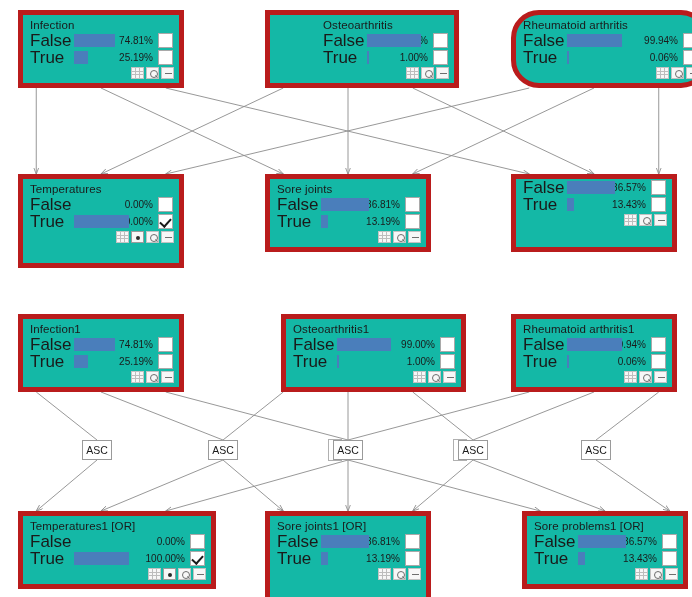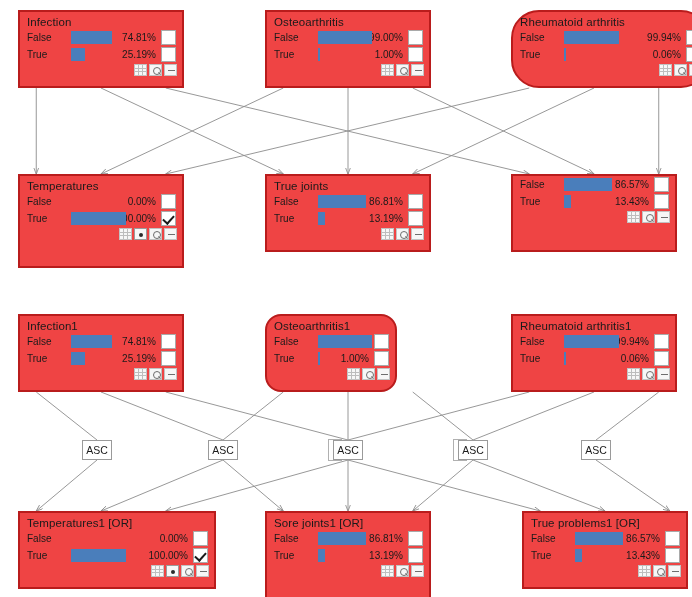--- a/index.html
+++ b/index.html
@@ -4,27 +4,27 @@
 <style>
   html,body{margin:0;padding:0;background:#ffffff;}
   body{width:692px;height:597px;position:relative;overflow:hidden;
        font-family:"Liberation Sans","DejaVu Sans",sans-serif;
        -webkit-font-smoothing:antialiased;}
 
   #canvas{position:absolute;left:0;top:0;width:692px;height:597px;}
   #edges{position:absolute;left:0;top:0;width:692px;height:597px;pointer-events:none;}
 
   
-  .node{position:absolute;box-sizing:border-box;background:#ef4444;
-        border:2px solid #b91c1c;}
+  .node{position:absolute;box-sizing:border-box;background:#14b8a6;
+        border:5px solid #b91c1c;}
   .node .title{font-size:11.5px;color:#1a1a1a;padding:4px 0 1px 7px;
                letter-spacing:0.1px;white-space:nowrap;}
   .rowwrap{padding:0 6px 0 7px;}
   .row{display:flex;align-items:center;height:17px;}
-  .row .lbl{font-size:10px;color:#1a1a1a;width:44px;flex:0 0 44px;}
+  .row .lbl{font-size:17px;color:#1a1a1a;width:44px;flex:0 0 44px;}
   .row .barcell{flex:1 1 auto;position:relative;height:13px;}
   .row .bar{position:absolute;left:0;top:0;height:13px;background:#4a7ebb;}
   .row .pct{font-size:10px;color:#1a1a1a;text-align:right;
             width:50px;flex:0 0 50px;padding-right:5px;white-space:nowrap;}
   .row .chk{flex:0 0 15px;width:15px;height:15px;box-sizing:border-box;
             border:1px solid #a9a9a9;background:#fff;position:relative;}
   .row .chk.on:after{content:"";position:absolute;left:3px;top:1px;width:5px;height:9px;
             border:solid #1a1a1a;border-width:0 2px 2px 0;transform:rotate(42deg);}
 
   
@@ -115,21 +115,21 @@
           <div class="pct">25.19%</div>
           <div class="chk"></div>
         </div>
       </div>
       <div class="foot">
         <div class="ic grid"></div>
         <div class="ic mag"></div>
         <div class="ic minus"></div>
       </div>
     </div>
-    <div class="node" style="left: 265px; top: 10px; width: 166px; height: 78px;">
+    <div class="node" style="left: 265px; top: 10px; width: 194px; height: 78px; padding-left: 46px;">
       <div class="title">Osteoarthritis</div>
       <div class="rowwrap">
         <div class="row">
           <div class="lbl">False</div>
           <div class="barcell">
             <div class="bar" style="width: 54.45px;"></div>
           </div>
           <div class="pct">99.00%</div>
           <div class="chk"></div>
         </div>
@@ -195,21 +195,21 @@
         </div>
       </div>
       <div class="foot">
         <div class="ic grid"></div>
         <div class="ic dot"></div>
         <div class="ic mag"></div>
         <div class="ic minus"></div>
       </div>
     </div>
     <div class="node" style="left: 265px; top: 174px; width: 166px; height: 78px;">
-      <div class="title">True joints</div>
+      <div class="title">Sore joints</div>
       <div class="rowwrap">
         <div class="row">
           <div class="lbl">False</div>
           <div class="barcell">
             <div class="bar" style="width: 47.7455px;"></div>
           </div>
           <div class="pct">86.81%</div>
           <div class="chk"></div>
         </div>
         <div class="row">
@@ -271,21 +271,21 @@
           <div class="pct">25.19%</div>
           <div class="chk"></div>
         </div>
       </div>
       <div class="foot">
         <div class="ic grid"></div>
         <div class="ic mag"></div>
         <div class="ic minus"></div>
       </div>
     </div>
-    <div class="node" style="left: 265px; top: 314px; width: 132px; height: 78px; border-radius: 16px;">
+    <div class="node" style="left: 281px; top: 314px; width: 185px; height: 78px;">
       <div class="title">Osteoarthritis1</div>
       <div class="rowwrap">
         <div class="row">
           <div class="lbl">False</div>
           <div class="barcell">
             <div class="bar" style="width: 54.45px;"></div>
           </div>
           <div class="pct">99.00%</div>
           <div class="chk"></div>
         </div>
@@ -377,21 +377,21 @@
           <div class="chk"></div>
         </div>
       </div>
       <div class="foot">
         <div class="ic grid"></div>
         <div class="ic mag"></div>
         <div class="ic minus"></div>
       </div>
     </div>
     <div class="node" style="left: 522px; top: 511px; width: 166px; height: 78px;">
-      <div class="title">True problems1 [OR]</div>
+      <div class="title">Sore problems1 [OR]</div>
       <div class="rowwrap">
         <div class="row">
           <div class="lbl">False</div>
           <div class="barcell">
             <div class="bar" style="width: 47.6135px;"></div>
           </div>
           <div class="pct">86.57%</div>
           <div class="chk"></div>
         </div>
         <div class="row">

